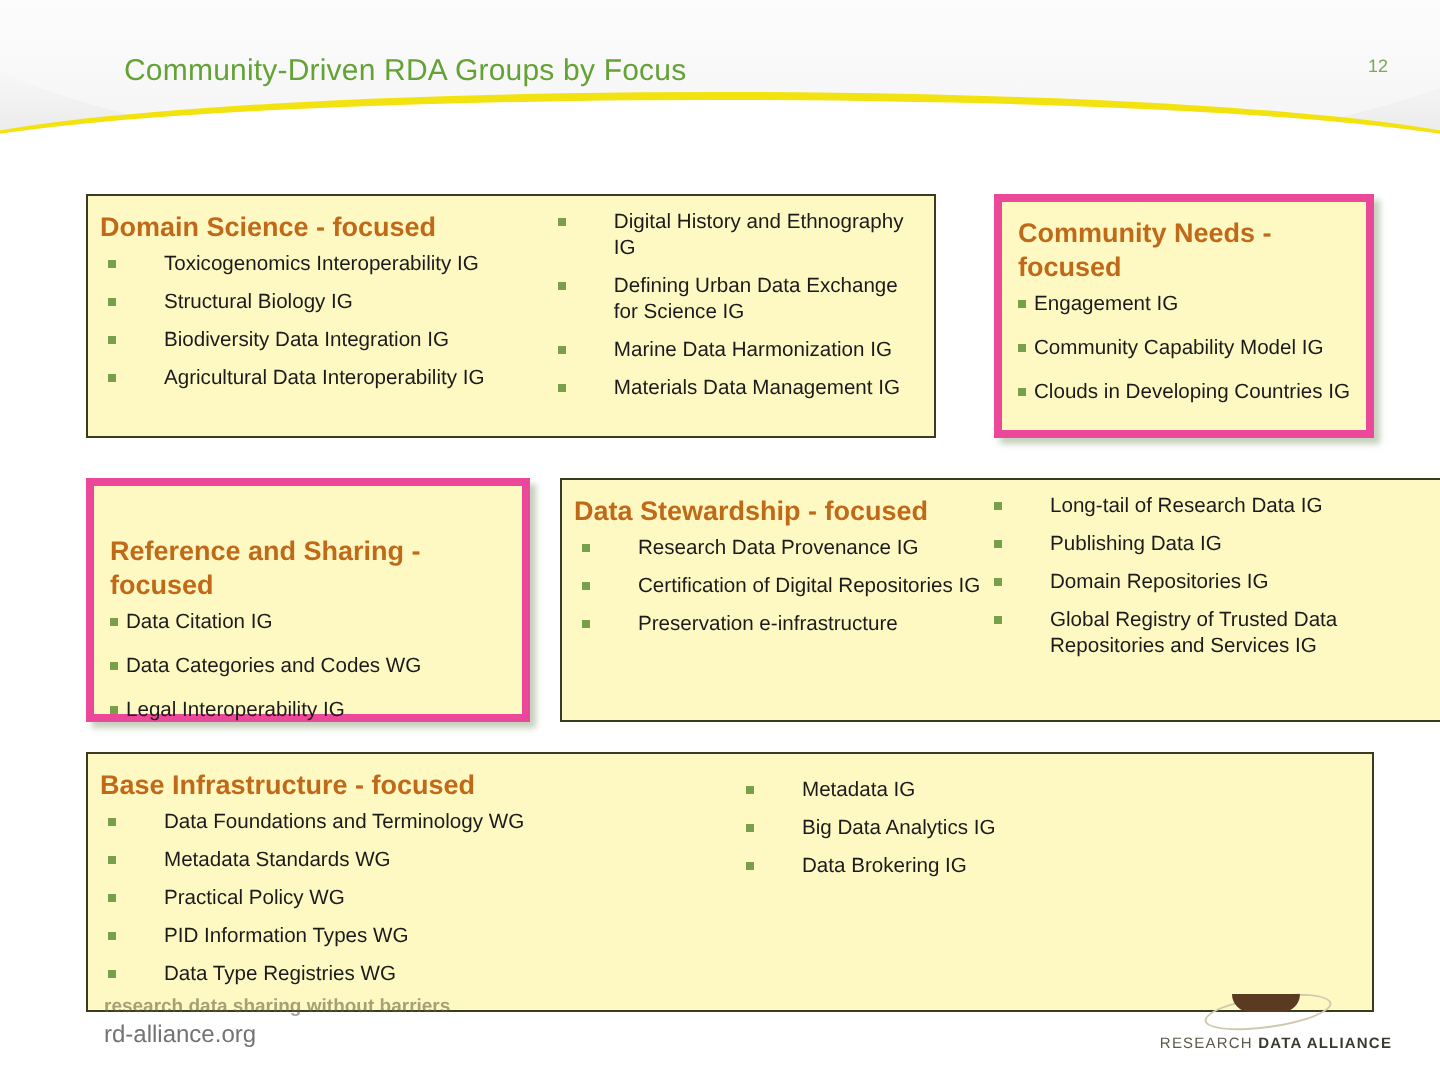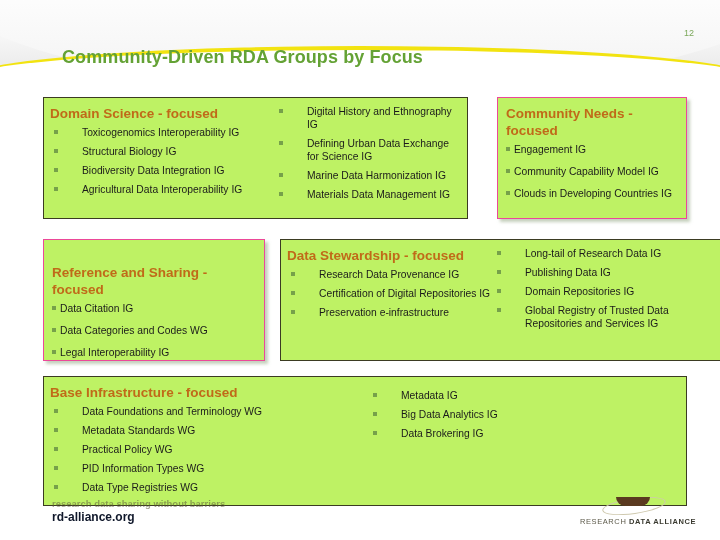--- a/index.html
+++ b/index.html
@@ -40,44 +40,43 @@
     width: 800px;
     height: 120px;
     border-radius: 50% / 34px;
     background: #ffffff;
     border-top: 4px solid #f2e310;
   }
   #page-title {
     position: absolute;
     left: 62px;
     top: 27px;
-    font-size: 18px;
-    font-weight: bold;
+    font-size: 15px;
+    font-weight: normal;
     color: #64a235;
     letter-spacing: 0.1px;
     white-space: nowrap;
-    margin-top: 20px;
   }
   #page-number {
     position: absolute;
     right: 26px;
     top: 28px;
     font-size: 9px;
     color: #7ba85a;
   }
 
   
   .box {
     position: absolute;
-    background: #bef264;
+    background: #fef9c3;
     border: 1px solid #3b3b22;
     box-sizing: border-box;
   }
   .box.shadowed {
-    border: 1px solid #ec4899;
+    border: 4px solid #ec4899;
     box-shadow: 3px 3px 3px rgba(150,170,135,0.55);
   }
   .box-inner {
     position: relative;
     width: 100%;
     height: 100%;
     box-sizing: border-box;
   }
   .cols {
     display: flex;
@@ -172,22 +171,22 @@
     font-size: 9.5px;
     font-weight: bold;
     color: #5d5a3a;
     opacity: 0.55;
   }
   #footer-url {
     position: absolute;
     left: 52px;
     top: 18px;
     font-size: 12px;
-    font-weight: bold;
-    color: #0f172a;
+    font-weight: normal;
+    color: #737373;
   }
   #rda-logo {
     position: absolute;
     right: 18px;
     bottom: 8px;
     width: 128px;
     height: 34px;
     margin-left: 36px;
   }
   #rda-logo .mark {

